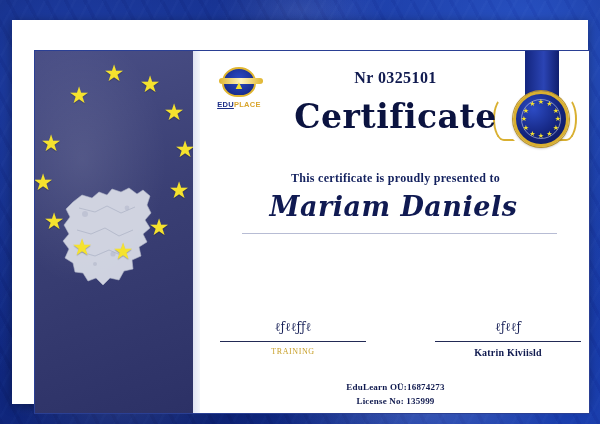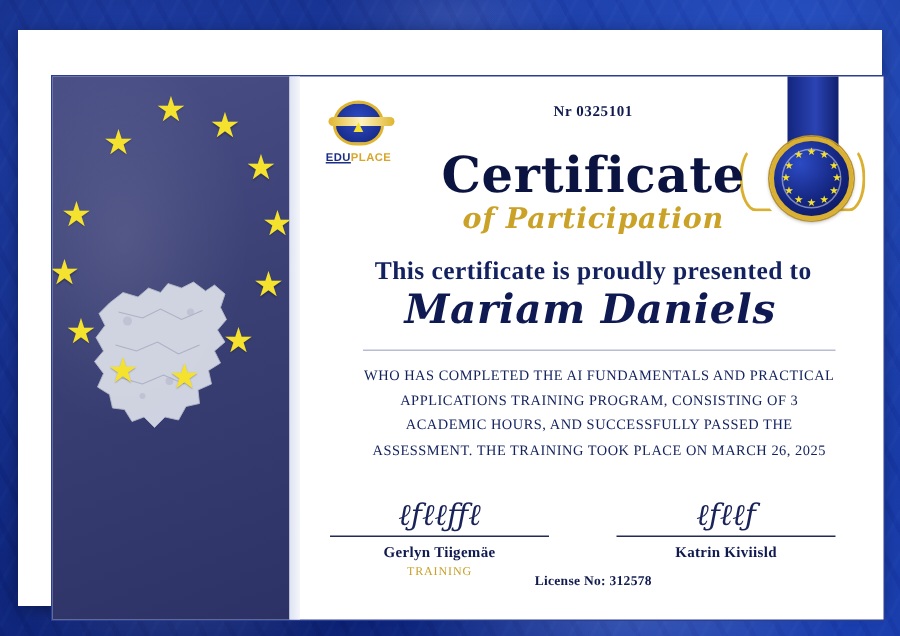--- a/index.html
+++ b/index.html
@@ -170,21 +170,21 @@
   }
   #logo .edutext .a { color: #1b2d86; text-decoration: underline; }
   #logo .edutext .b { color: #d9a52c; }
 
   
   #cert-no {
     position: absolute;
     left: 0; right: 0; top: 18px;
     text-align: center;
     font-family: "Liberation Serif", serif;
-    font-size: 10px;
+    font-size: 16px;
     font-weight: bold;
     color: #101a4f;
     letter-spacing: 0.4px;
   }
 
   
   #title-main {
     position: absolute;
     left: 0; right: 0; top: 46px;
     text-align: center;
@@ -204,21 +204,21 @@
     font-size: 19px;
     color: #c9a227;
     letter-spacing: 0.5px;
   }
   #presented {
     position: absolute;
     left: 0; right: 0; top: 120px;
     text-align: center;
     font-family: "Liberation Serif", serif;
     font-weight: bold;
-    font-size: 17px;
+    font-size: 12px;
     color: #13215e;
     letter-spacing: 0.3px;
   }
   #recipient {
     position: absolute;
     left: 0; right: 4px; top: 140px;
     text-align: center;
     font-family: "DejaVu Serif", serif;
     font-style: italic;
     font-weight: bold;
@@ -244,31 +244,29 @@
   }
 
   
   .sig {
     position: absolute;
     top: 262px;
     width: 150px;
     text-align: center;
   }
   .sig.left  { left: 18px; }
-  .sig.right { right: 32px; }
+  .sig.right { right: 8px; }
   .sig .scribble {
     height: 28px;
     font-family: "DejaVu Serif", serif;
-    font-style: italic;
-    font-size: 20px;
+    font-size: 12px;
     color: #1a2359;
     line-height: 28px;
     white-space: nowrap;
     overflow: hidden;
-    margin-top: 16px;
   }
   .sig .line {
     height: 1px;
     background: #222a55;
     margin: 0 2px 5px 2px;
   }
   .sig .name {
     font-family: "Liberation Serif", serif;
     font-weight: bold;
     font-size: 10px;
@@ -369,38 +367,36 @@
           <div class="wing"></div>
           <div class="bird">▲</div>
         </div>
         <div class="edutext">
           <span class="a">EDU</span><span class="b">PLACE</span>
         </div>
       </div>
 
       <div id="cert-no">Nr 0325101</div>
       <div id="title-main">Certificate</div>
-      <div id="title-sub">of Participation</div>
       <div id="presented">This certificate is proudly presented to</div>
       <div id="recipient">Mariam Daniels</div>
       <div id="rule"></div>
-      <div id="body-text">WHO HAS COMPLETED THE AI FUNDAMENTALS AND PRACTICAL APPLICATIONS TRAINING PROGRAM, CONSISTING OF 3 ACADEMIC HOURS, AND SUCCESSFULLY PASSED THE ASSESSMENT. THE TRAINING TOOK PLACE ON MARCH 26, 2025</div>
 
       <div class="sig left">
         <div class="scribble">ℓƒℓℓƒƒℓ</div>
         <div class="line"></div>
-        <div class="name">Gerlyn Tiigemäe</div>
         <div class="role">TRAINING</div>
       </div>
 
       <div class="sig right">
         <div class="scribble">ℓƒℓℓƒ</div>
         <div class="line"></div>
         <div class="name">Katrin Kiviisld</div>
       </div>
 
       <div id="footer">
-        <div>License No: 312578</div>
+        <div>EduLearn OÜ:16874273</div>
+        <div>License No: 135999</div>
       </div>
 
     </div>
   </div>
 </div>
 
 </body></html>

